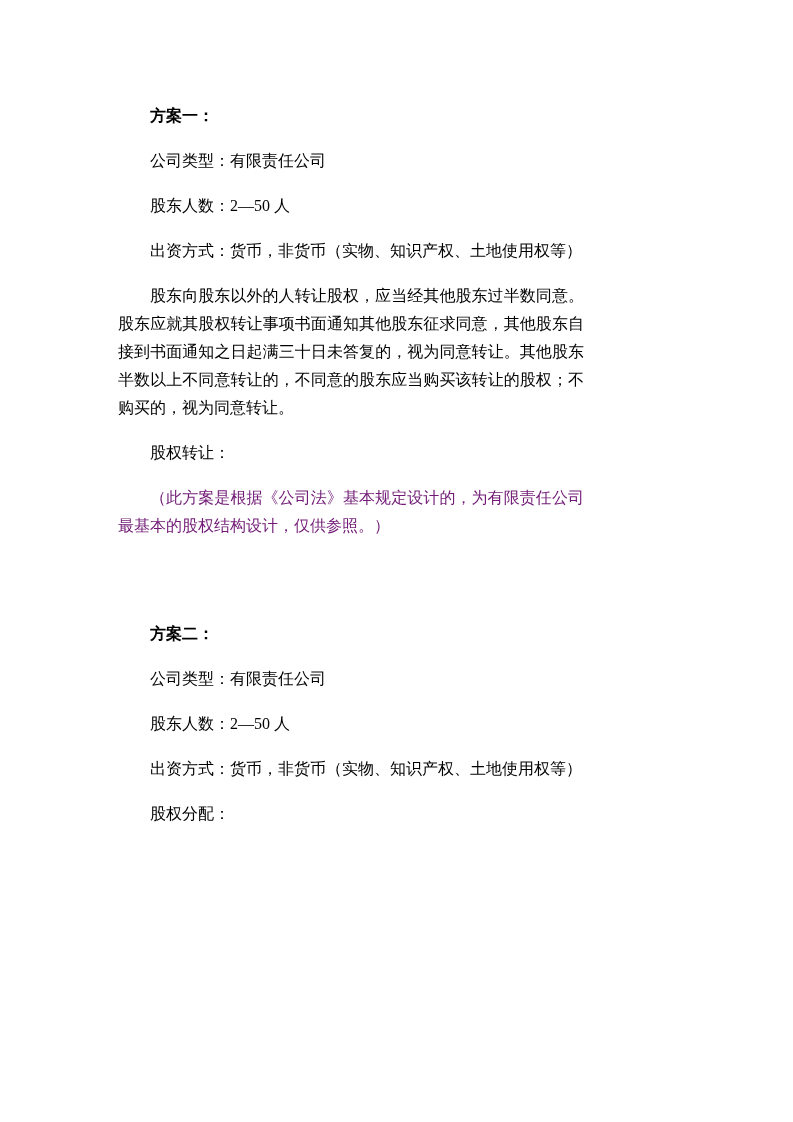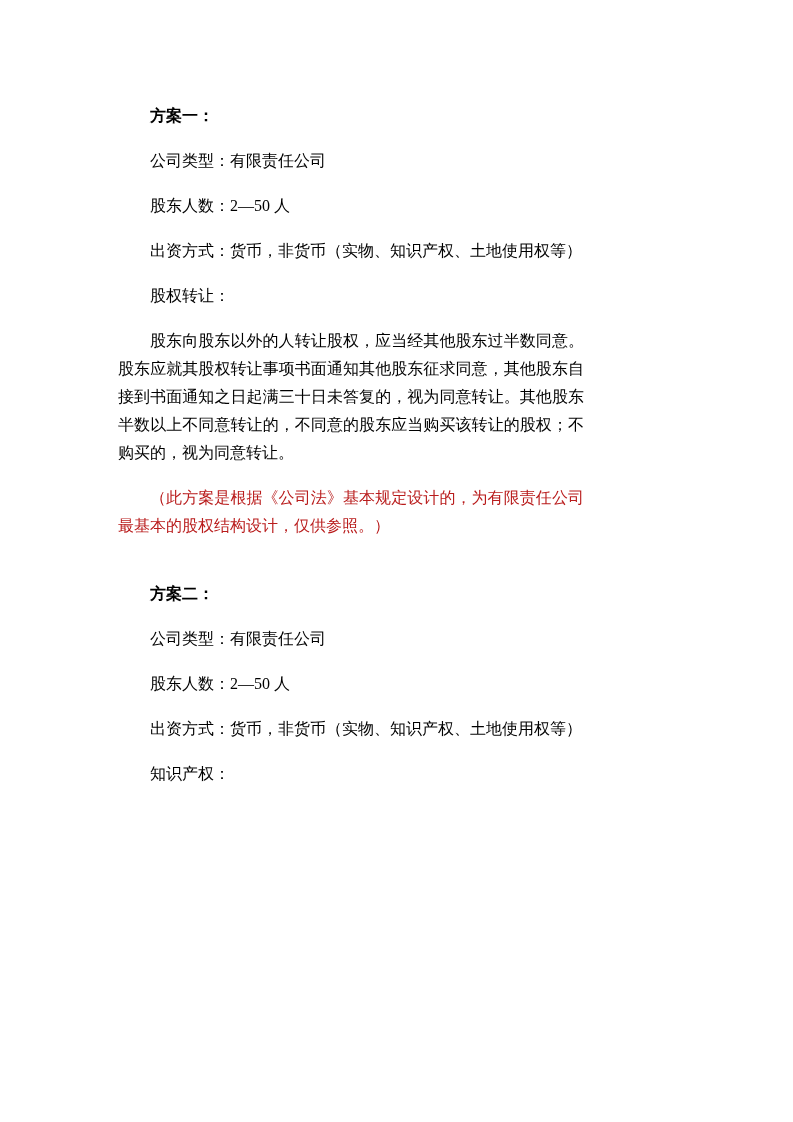--- a/index.html
+++ b/index.html
@@ -26,54 +26,54 @@
     line-height: 28px;
     color: #000000;
     text-align: justify;
     text-indent: 2em;
     word-break: break-all;
   }
   .heading {
     font-weight: bold;
   }
   .note-red {
-    color: #b91c1c;
+    color: #701a75;
   }
   .section-plan2 .heading {
-    margin-top: 40px;
+    margin-top: 80px;
   }
 </style>
 </head>
 <body>
 
 <div class="page">
 
   <section class="section-plan1">
     <p class="para heading">方案一：</p>
 
     <p class="para">公司类型：有限责任公司</p>
 
     <p class="para">股东人数：2—50 人</p>
 
     <p class="para">出资方式：货币，非货币（实物、知识产权、土地使用权等）</p>
 
 
+    <p class="para">股东向股东以外的人转让股权，应当经其他股东过半数同意。股东应就其股权转让事项书面通知其他股东征求同意，其他股东自接到书面通知之日起满三十日未答复的，视为同意转让。其他股东半数以上不同意转让的，不同意的股东应当购买该转让的股权；不购买的，视为同意转让。</p>
+
     <p class="para">股权转让：</p>
-
-    <p class="para">股东向股东以外的人转让股权，应当经其他股东过半数同意。股东应就其股权转让事项书面通知其他股东征求同意，其他股东自接到书面通知之日起满三十日未答复的，视为同意转让。其他股东半数以上不同意转让的，不同意的股东应当购买该转让的股权；不购买的，视为同意转让。</p>
 
 
     <p class="para note-red">（此方案是根据《公司法》基本规定设计的，为有限责任公司最基本的股权结构设计，仅供参照。）</p>
   </section>
 
   <section class="section-plan2">
     <p class="para heading">方案二：</p>
 
     <p class="para">公司类型：有限责任公司</p>
 
     <p class="para">股东人数：2—50 人</p>
 
     <p class="para">出资方式：货币，非货币（实物、知识产权、土地使用权等）</p>
 
-    <p class="para">知识产权：</p>
+    <p class="para">股权分配：</p>
   </section>
 
 </div>
 
 </body></html>

